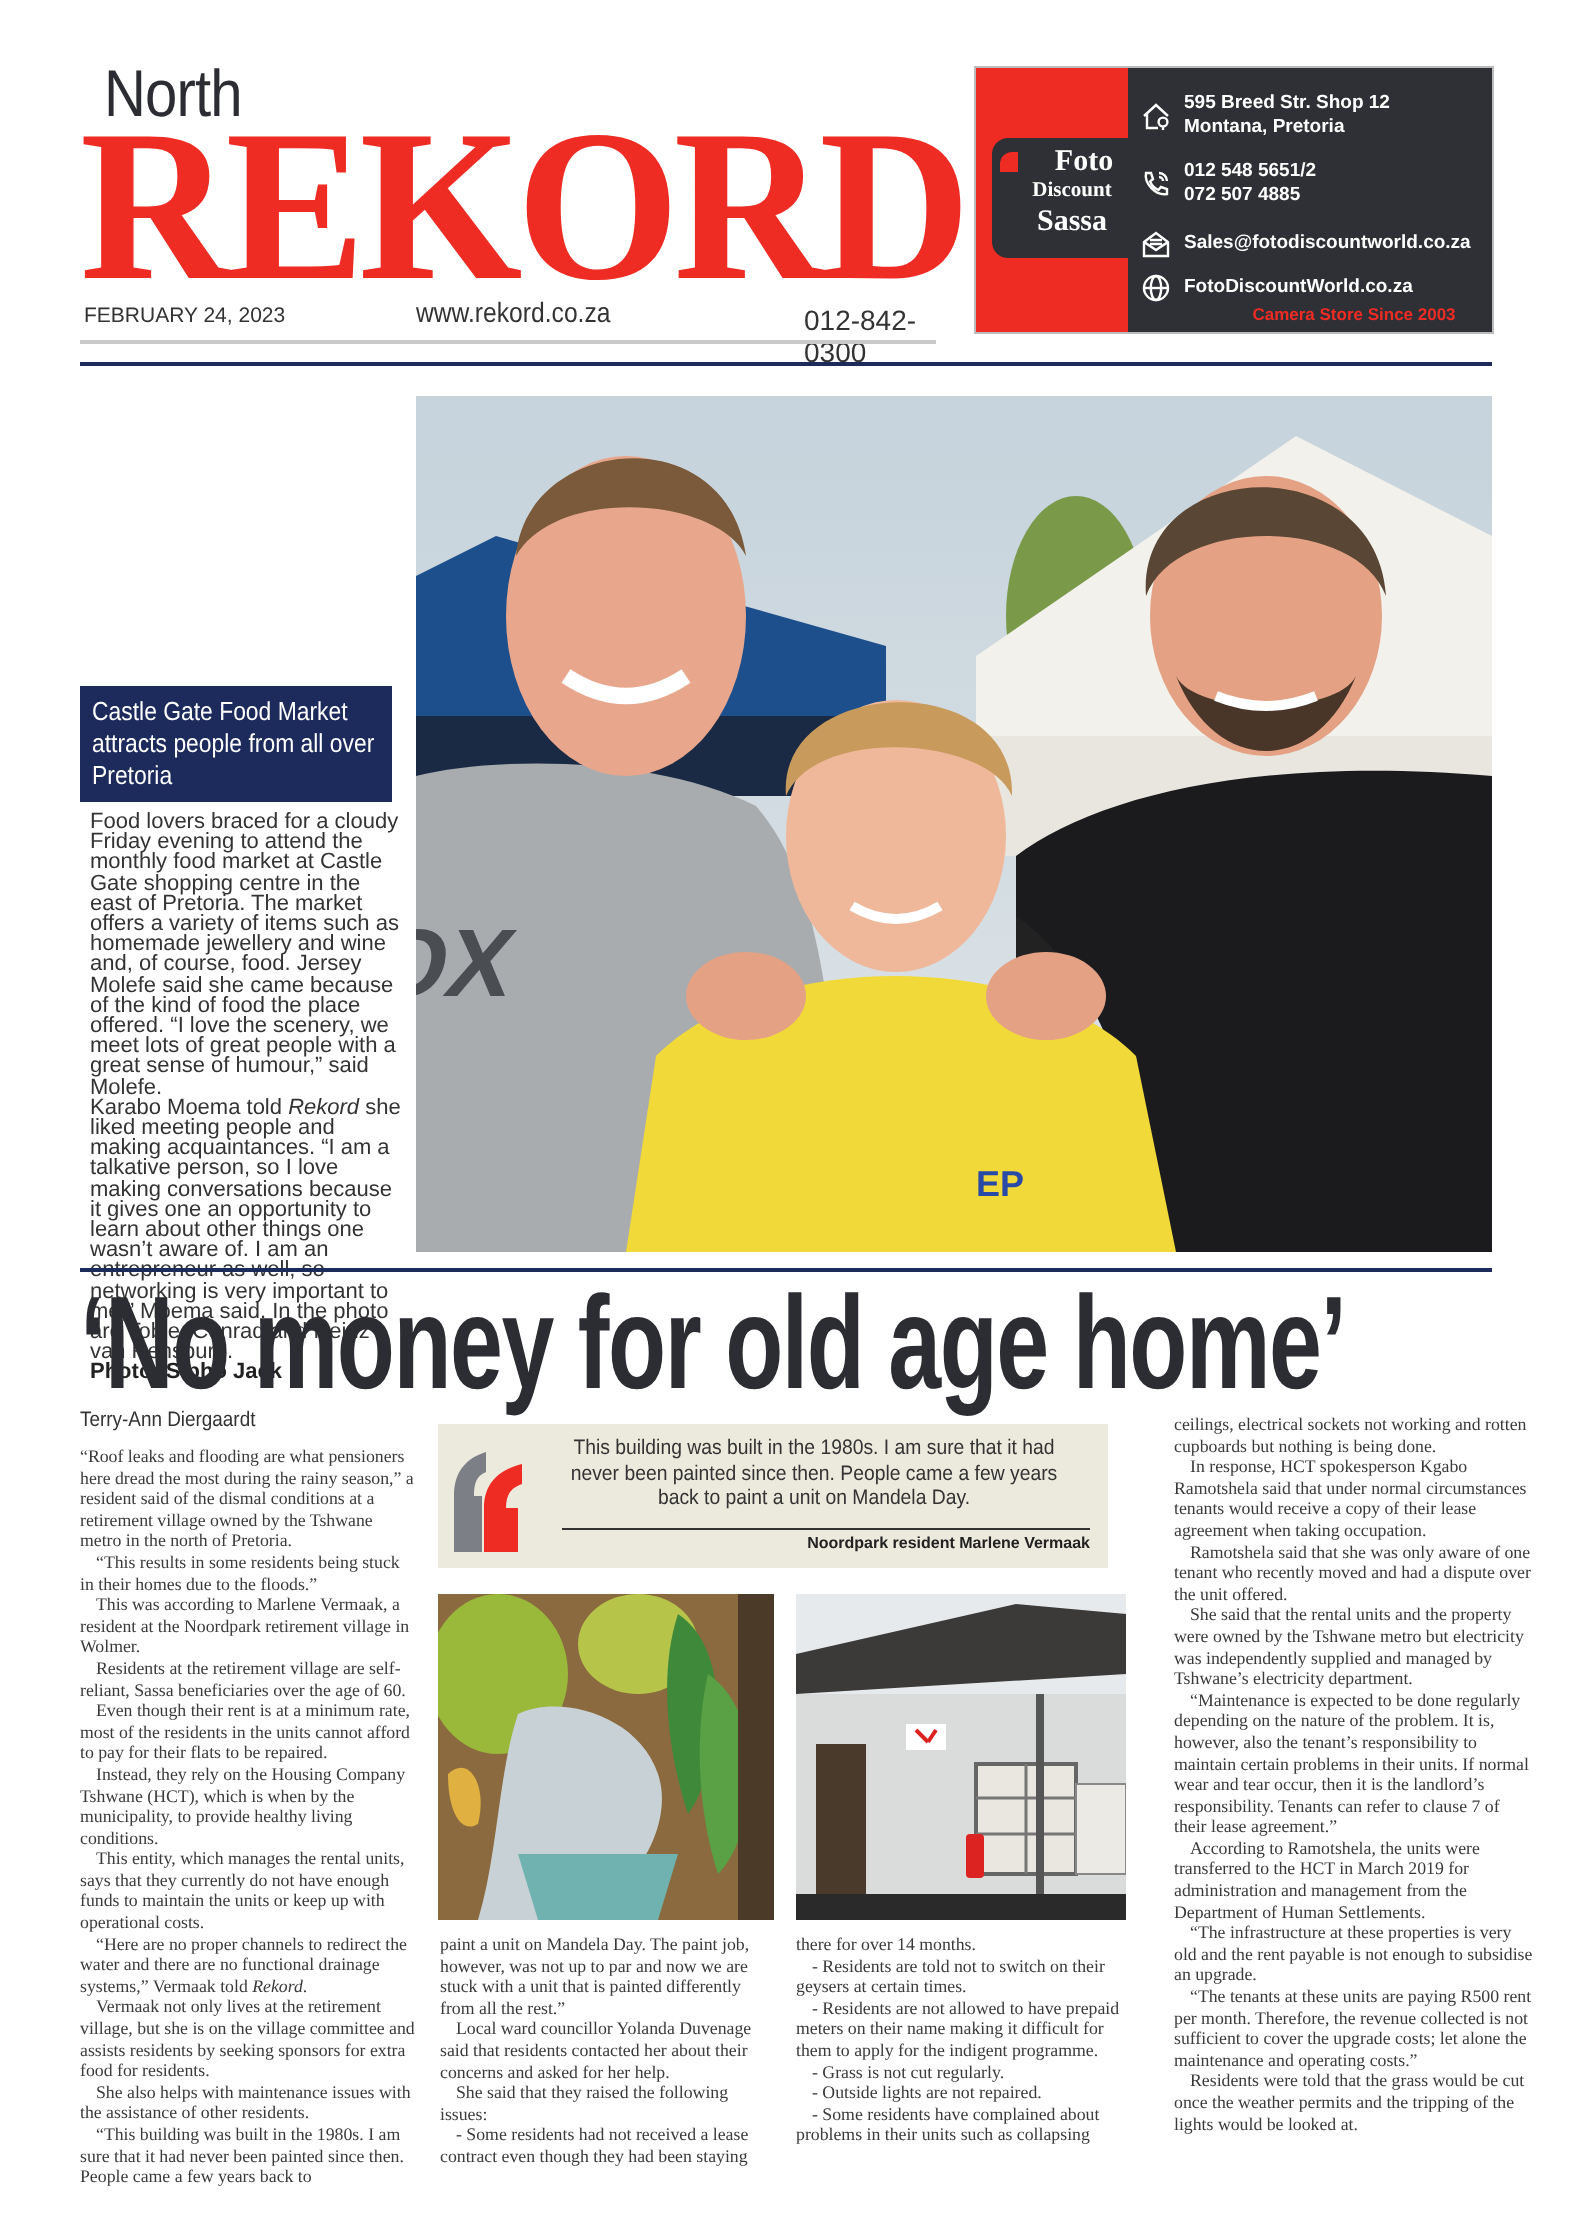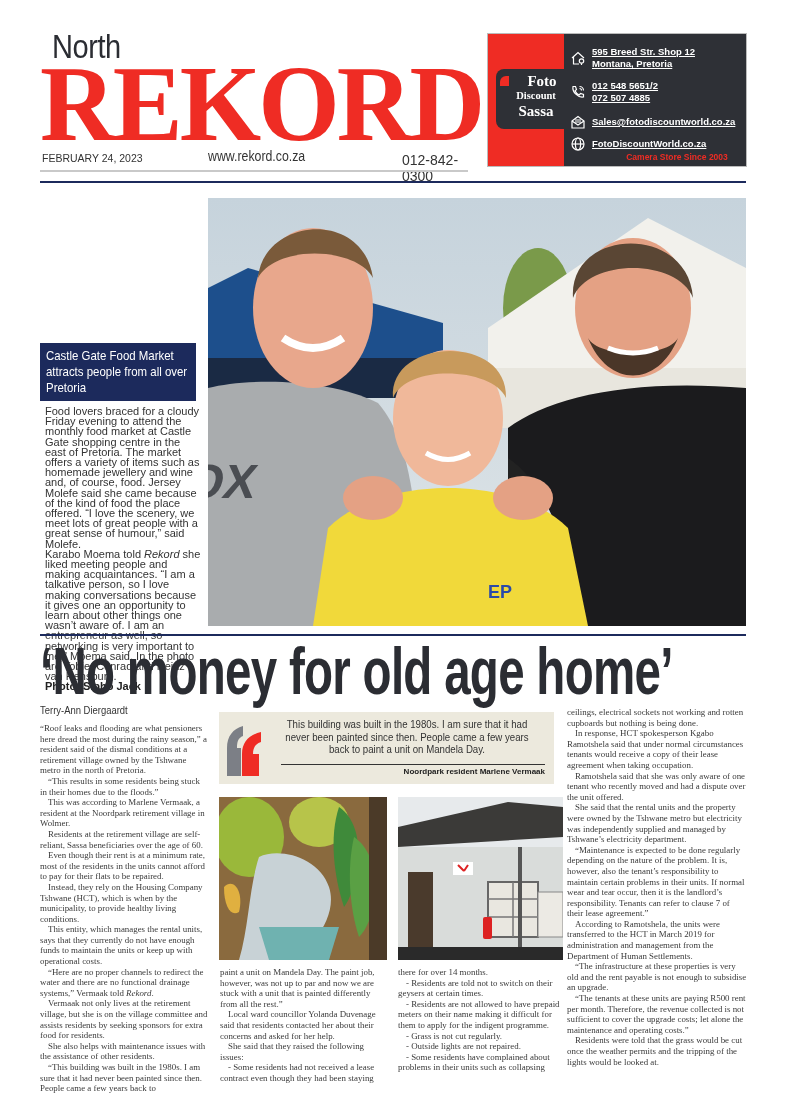--- a/index.html
+++ b/index.html
@@ -22,21 +22,21 @@
   .ad-red { width: 76px; height: 100%; background: #ef2c24; position: relative; }
   .ad-logo { position: absolute; left: 8px; top: 35px; width: 80px; height: 60px; background: #2e3036; border-radius: 8px; color: #fff; font-family: "Liberation Serif", serif; font-weight: bold; text-align: center; padding-top: 4px; }
   .ad-logo .l1 { font-size: 15px; line-height: 16px; position: relative; }
   .ad-logo .l1::before { content: ""; position: absolute; left: 4px; top: 3px; width: 9px; height: 10px; background: #ef2c24; border-top-left-radius: 6px; }
   .ad-logo .l1 span { margin-left: 12px; }
   .ad-logo .l2 { font-size: 10.5px; line-height: 14px; }
   .ad-logo .l3 { font-size: 15px; line-height: 17px; }
   .ad-dark { flex: 1; background: #2e3036; position: relative; color: #fff; font-weight: bold; font-size: 9.5px; }
   .ad-row { position: absolute; left: 6px; display: flex; align-items: center; }
   .ad-row svg { width: 16px; height: 16px; margin-right: 6px; flex-shrink: 0; }
-  .ad-row .lines div { line-height: 12px; text-decoration: underline; }
+  .ad-row .lines div { line-height: 12px; }
   .ad-since { position: absolute; left: 0; width: 100%; bottom: 4px; text-align: center; color: #ef2c24; font-size: 8.5px; font-weight: bold; padding-left: 44px; }
 
   
   .main-photo { position: absolute; left: 208px; top: 198px; width: 538px; height: 428px; overflow: hidden; background: #c9d4dc; }
   .caption-box { position: absolute; left: 40px; top: 343px; width: 156px; height: 58px; background: #1c2a5c; color: #fff; font-size: 13px; line-height: 16px; padding: 5px 6px; }
   .caption-box span { display: block; transform: scaleX(0.88); transform-origin: left top; width: 114%; }
   .caption-body { position: absolute; left: 45px; top: 406px; width: 156px; font-size: 11px; line-height: 10.2px; color: #333; }
   .caption-body em { font-style: italic; }
   .caption-body b { font-weight: bold; color: #222; }
   .rule-navy2 { position: absolute; left: 40px; top: 634px; width: 706px; height: 2px; background: #1c2a5c; }
@@ -46,21 +46,21 @@
   .byline { position: absolute; left: 40px; top: 704px; font-size: 10.5px; color: #333; transform: scaleX(0.9); transform-origin: left top; }
 
   
   .col { position: absolute; font-family: "Liberation Serif", serif; font-size: 8.9px; line-height: 10.6px; color: #3a3a3a; text-align: left; }
   .col p { text-indent: 8px; }
   .col p.noindent { text-indent: 0; }
   .col em { font-style: italic; }
   .col1 { left: 40px; top: 723px; width: 168px; }
   .col2 { left: 220px; top: 967px; width: 165px; }
   .col3 { left: 398px; top: 967px; width: 165px; }
-  .col4 { left: 567px; top: 707px; width: 180px; }
+  .col4 { left: 587px; top: 707px; width: 180px; }
 
   
   .pullquote { position: absolute; left: 219px; top: 712px; width: 335px; height: 72px; background: #ece9dd; }
   .pq-marks { position: absolute; left: 8px; top: 14px; width: 36px; height: 50px; }
   .pq-text { position: absolute; left: 50px; top: 6px; width: 276px; text-align: center; font-size: 10.5px; line-height: 12.6px; color: #333; transform: scaleX(0.92); transform-origin: center top; }
   .pq-rule { position: absolute; left: 62px; top: 52px; width: 264px; height: 1px; background: #333; }
   .pq-attr { position: absolute; left: 62px; top: 55px; width: 264px; text-align: right; font-size: 8px; font-weight: bold; color: #222; }
 
   
   .photo-flood { position: absolute; left: 219px; top: 797px; width: 168px; height: 163px; overflow: hidden; }

